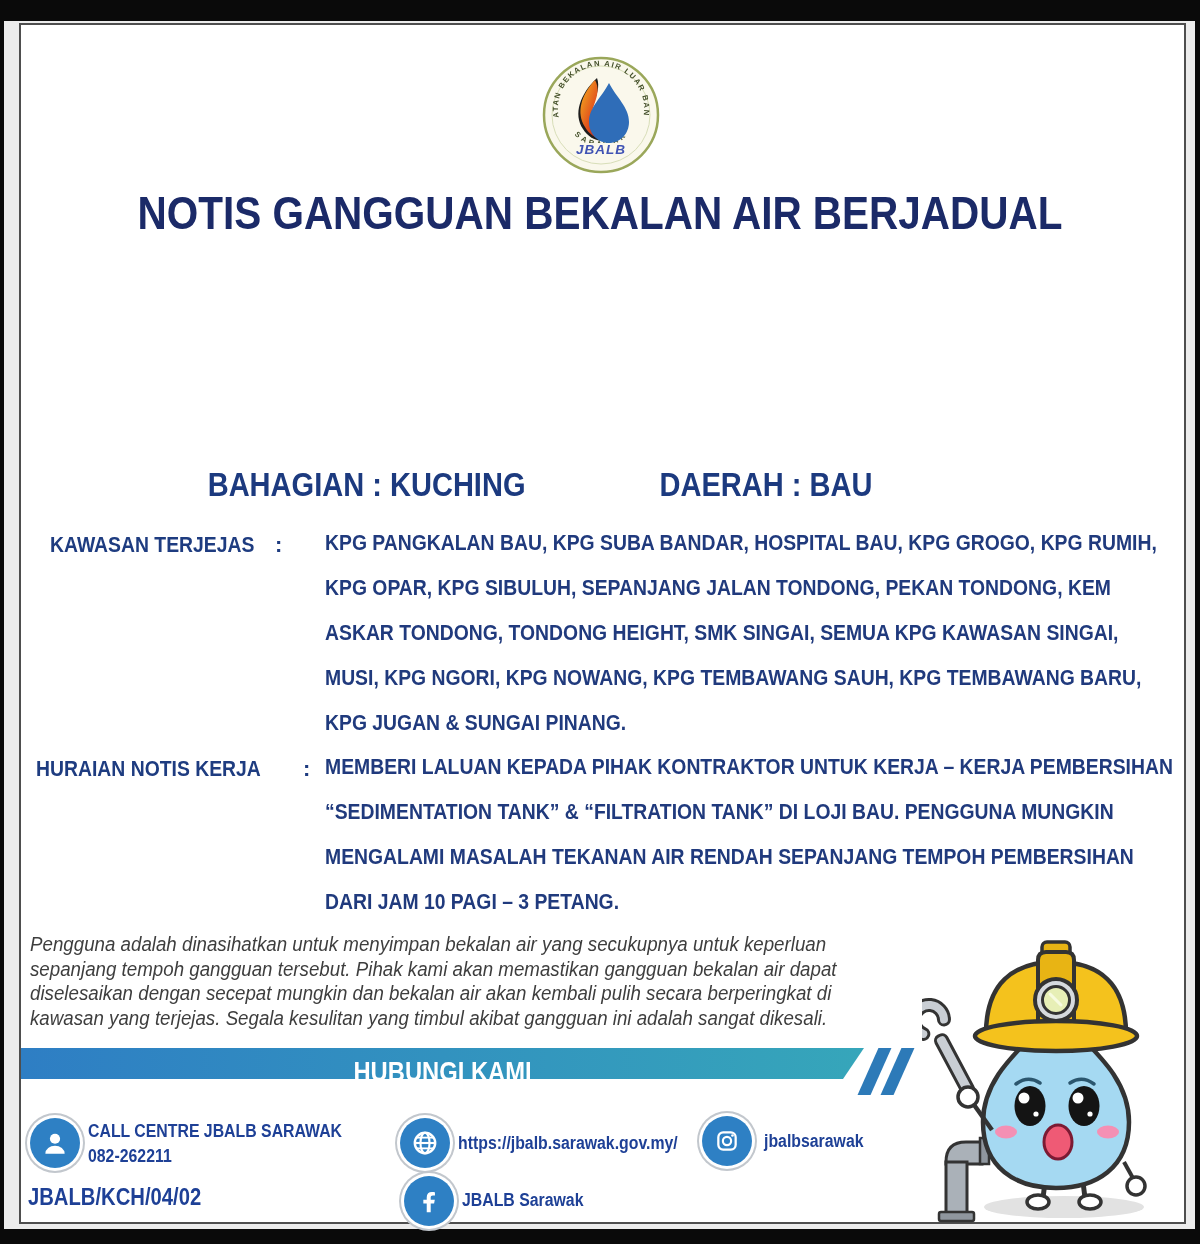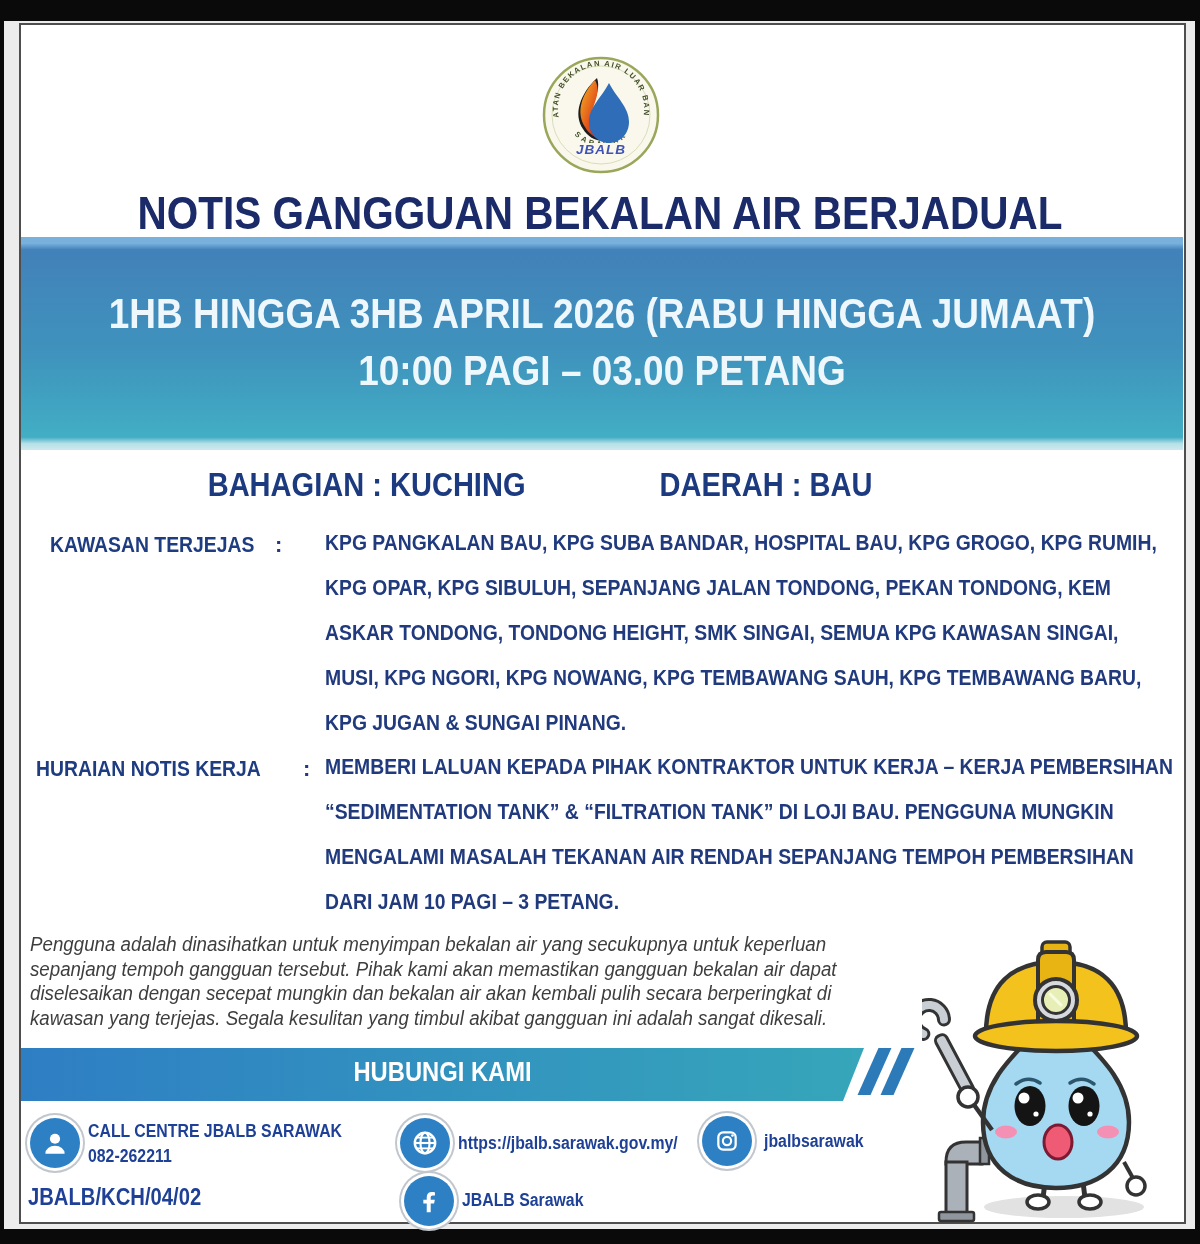--- a/index.html
+++ b/index.html
@@ -14,21 +14,21 @@
   .title{left:0;top:186px;width:1200px;text-align:center;font-size:46px;font-weight:bold;
          color:#1b2a68;letter-spacing:0;}
   .banner{left:21px;top:237px;width:1162px;height:213px;
           background:linear-gradient(180deg,#79b1dd 0%,#79b1dd 3%,#4281b9 6%,#3f93bd 55%,#42aec4 94%,#b6e0e8 97%,#cdeaee 100%);}
   .banner-line{position:absolute;width:100%;text-align:center;color:#eef7fb;font-weight:bold;font-size:42px;}
   .bahagian-row{color:#1c3a7f;font-weight:bold;font-size:33px;}
   .section-label{color:#1e3c80;font-weight:bold;font-size:22px;}
   .section-line{color:#203a7d;font-weight:bold;font-size:22px;}
   .advisory{color:#3e3e3e;font-style:italic;font-size:19.5px;line-height:24.6px;
             transform:scaleX(0.96);transform-origin:0 0;white-space:nowrap;}
-  .hubungi{left:21px;top:1048px;width:843px;height:53px;
+  .hubungi{left:21px;top:1048px;width:843px;height:31px;
            background:linear-gradient(90deg,#2e7ec4 0%,#36a6ba 100%);
            clip-path:polygon(0 0,100% 0,calc(100% - 21px) 100%,0 100%);}
   .hubungi-text{position:absolute;width:100%;top:9px;text-align:center;color:#ffffff;
                 font-weight:bold;font-size:27px;}
   .stripe{position:absolute;top:1048px;height:47px;width:13px;background:#2d7ab8;transform:skewX(-24deg);}
   .icon-circle{position:absolute;width:50px;height:50px;border-radius:50%;background:#2e80c4;
                box-shadow:0 0 0 3px #ffffff,0 0 0 5px #c2c7cd;display:flex;align-items:center;justify-content:center;}
   .contact-text{color:#1e4096;font-weight:bold;font-size:18px;}
   .ref-no{color:#1e4096;font-weight:bold;font-size:23px;}
 </style>
@@ -59,24 +59,20 @@
     </text>
     <path d="M55,22 C38,38 31,58 41,73 C45,80 53,85 61,85 C49,77 45,63 51,49 C55,39 58,30 55,22 Z" fill="#1d1d1d"></path>
     <path d="M53,24 C39,39 34,57 43,71 C47,78 53,82 59,83 C50,75 47,62 52,49 C56,39 57,31 53,24 Z" fill="url(#flameG)"></path>
     <path d="M67,27 C74,41 87,51 87,66 C87,78 78,87 67,87 C56,87 47,78 47,66 C47,51 60,41 67,27 Z" fill="#2f6db8"></path>
     <rect x="38" y="87" width="42" height="13" fill="#faf8ec"></rect>
     <text x="59" y="98" text-anchor="middle" font-size="13.5" font-weight="bold" font-style="italic" fill="#4053b4" letter-spacing="1">JBALB</text>
   </svg>
 
   <div class="abs title condensed-c" style="transform-origin:50% 50%;">NOTIS GANGGUAN BEKALAN AIR BERJADUAL</div>
 
-  <div class="abs banner">
-    <div class="banner-line condensed-c" style="top:53px;">1HB HINGGA 3HB APRIL 2026 (RABU HINGGA JUMAAT)</div>
-    <div class="banner-line condensed-c" style="top:110px;">10:00 PAGI – 03.00 PETANG</div>
-  </div>
 
   <div class="abs bahagian-row condensed-c" style="left:186px;top:466px;">BAHAGIAN : KUCHING</div>
   <div class="abs bahagian-row condensed-c" style="left:645px;top:466px;">DAERAH : BAU</div>
 
   <div class="abs section-label condensed" style="left:50px;top:532px;">KAWASAN TERJEJAS</div>
   <div class="abs section-label" style="left:275px;top:532px;">:</div>
   <div class="abs section-line condensed" style="left:325px;top:530px;">KPG PANGKALAN BAU, KPG SUBA BANDAR, HOSPITAL BAU, KPG GROGO, KPG RUMIH,</div>
   <div class="abs section-line condensed" style="left:325px;top:575px;">KPG OPAR, KPG SIBULUH, SEPANJANG JALAN TONDONG, PEKAN TONDONG, KEM</div>
   <div class="abs section-line condensed" style="left:325px;top:620px;">ASKAR TONDONG, TONDONG HEIGHT, SMK SINGAI, SEMUA KPG KAWASAN SINGAI,</div>
   <div class="abs section-line condensed" style="left:325px;top:665px;">MUSI, KPG NGORI, KPG NOWANG, KPG TEMBAWANG SAUH, KPG TEMBAWANG BARU,</div>

